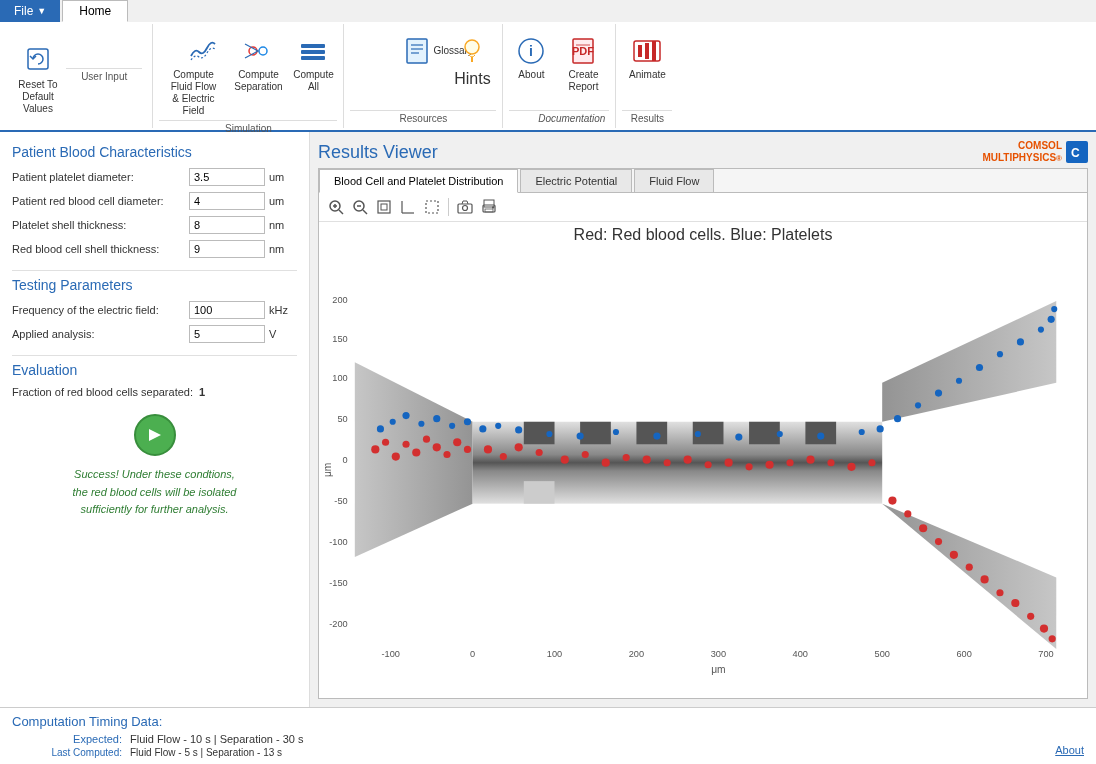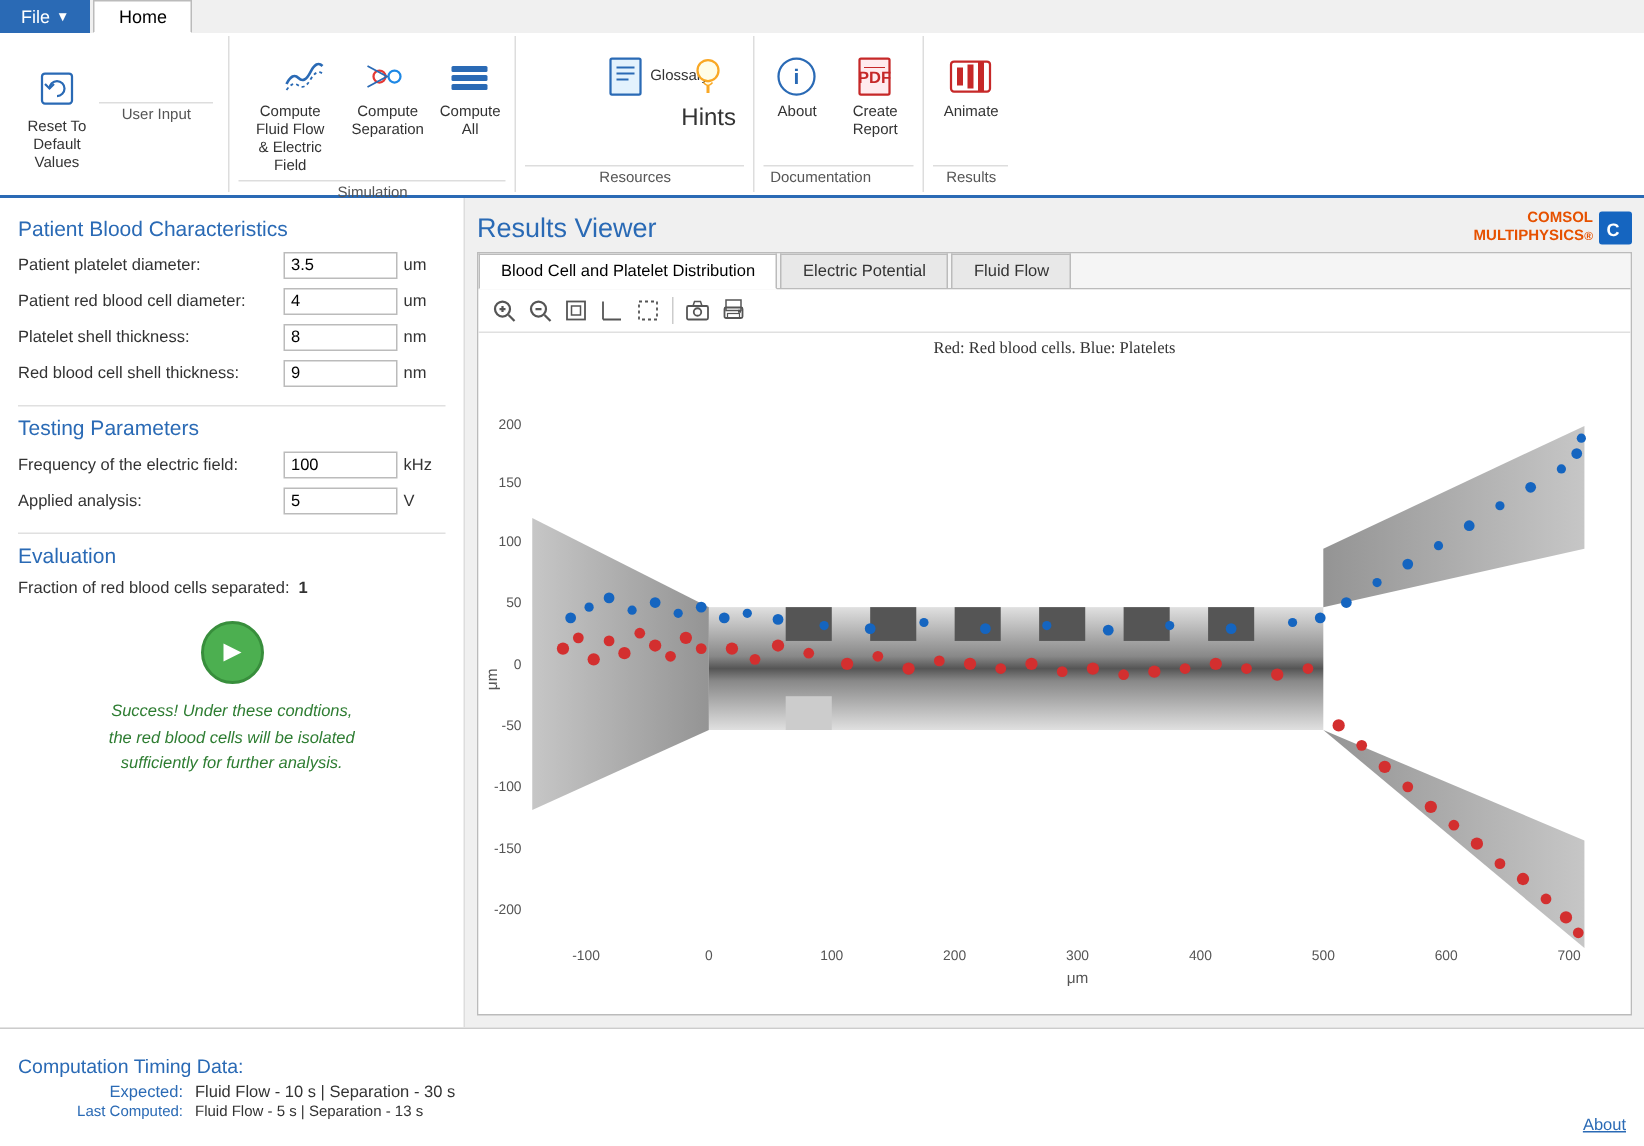--- a/index.html
+++ b/index.html
@@ -118,21 +118,21 @@
             <div style="width: 36px; height: 36px; display: flex; align-items: center; justify-content: center;">
               <svg width="32" height="32" viewBox="0 0 32 32">
                 <rect x="6" y="4" width="20" height="24" rx="1" fill="#ffebee" stroke="#c62828" stroke-width="1.5"></rect>
                 <text x="16" y="20" text-anchor="middle" font-size="11" fill="#c62828" font-weight="bold">PDF</text>
                 <line x1="9" y1="10" x2="23" y2="10" stroke="#c62828" stroke-width="0.8"></line>
               </svg>
             </div>
             <div style="font-size: 10px; text-align: center; color: #333; line-height: 1.2;">Create<br>Report</div>
           </div>
         </div>
-        <div style="font-size: 10px; color: #555; padding: 2px 4px; border-top: 1px solid #ddd; width: 100%; text-align: left;">Documentation</div>
+        <div style="font-size: 10px; color: #555; padding: 2px 4px; border-top: 1px solid #ddd; width: 100%; text-align: right; font-style: italic;">Documentation</div>
       </div>
 
       <div style="display: flex; flex-direction: column; align-items: center; padding: 2px 6px;">
         <div style="flex: 1; display: flex; align-items: flex-start; padding-top: 4px;">
           <div style="display: flex; flex-direction: column; align-items: center; cursor: pointer; padding: 2px 4px; border: 1px solid transparent; border-radius: 2px; width: 50px;">
             <div style="width: 36px; height: 36px; display: flex; align-items: center; justify-content: center;">
               <svg width="32" height="32" viewBox="0 0 32 32">
                 <rect x="3" y="6" width="26" height="20" rx="2" fill="none" stroke="#c62828" stroke-width="1.5"></rect>
                 <rect x="7" y="10" width="4" height="12" fill="#c62828"></rect>
                 <rect x="14" y="8" width="4" height="16" fill="#c62828"></rect>
@@ -277,21 +277,21 @@
             <svg width="16" height="16" viewBox="0 0 16 16">
                 <rect x="3" y="1" width="10" height="7" fill="none" stroke="#555" stroke-width="1"></rect>
                 <rect x="2" y="6" width="12" height="7" rx="1" fill="none" stroke="#555" stroke-width="1.2"></rect>
                 <rect x="4" y="10" width="8" height="3" fill="none" stroke="#555" stroke-width="0.8"></rect>
                 <rect x="11" y="7.5" width="2" height="2" fill="#555"></rect>
               </svg>
           </div>
         </div>
 
         <div style="flex: 1; position: relative; background: white; min-height: 0;">
-          <div style="text-align: center; font-size: 11px; color: #333; padding: 4px 0; font-family: Liberation Serif, serif;">Red: Red blood cells. Blue: Platelets</div>
+          <div style="text-align: center; font-size: 16px; color: #333; padding: 4px 0;">Red: Red blood cells. Blue: Platelets</div>
           <svg viewBox="0 0 750 400" style="width: 100%; height: calc(100% - 22px);" xmlns="http://www.w3.org/2000/svg">
 
             <text x="28" y="32" font-size="9" fill="#555" text-anchor="end">200</text>
             <text x="28" y="70" font-size="9" fill="#555" text-anchor="end">150</text>
             <text x="28" y="108" font-size="9" fill="#555" text-anchor="end">100</text>
             <text x="28" y="148" font-size="9" fill="#555" text-anchor="end">50</text>
             <text x="28" y="188" font-size="9" fill="#555" text-anchor="end">0</text>
             <text x="28" y="228" font-size="9" fill="#555" text-anchor="end">-50</text>
             <text x="28" y="268" font-size="9" fill="#555" text-anchor="end">-100</text>
             <text x="28" y="308" font-size="9" fill="#555" text-anchor="end">-150</text>
@@ -423,21 +423,21 @@
             <circle cx="705" cy="58" r="3" fill="#1565c0"></circle>
             <circle cx="715" cy="48" r="3.5" fill="#1565c0"></circle>
             <circle cx="718" cy="38" r="3" fill="#1565c0"></circle>
 
           </svg>
         </div>
       </div>
     </div>
   </div>
 
-  <div style="background: white; border-top: 1px solid #ccc; padding: 17px 12px; position: relative; flex-shrink: 0;">
+  <div style="background: white; border-top: 1px solid #ccc; padding: 6px 12px; position: relative; flex-shrink: 0;">
     <div style="font-size: 13px; color: #2a6ab5; margin-bottom: 4px; font-weight: normal;">Computation Timing Data:</div>
     <div style="display: flex; align-items: center; font-size: 11px; margin-bottom: 2px;">
       <span style="color: #2a6ab5; width: 110px; text-align: right;">Expected:</span>
       <span style="color: #333; margin-left: 8px;">Fluid Flow -  10  s    |    Separation -  30  s</span>
     </div>
     <div style="display: flex; align-items: flex-start; font-size: 10px;">
       <span style="color: #2a6ab5; width: 110px; text-align: right;">Last Computed:</span>
       <span style="color: #333; margin-left: 8px;">Fluid Flow -   5  s    |    Separation -  13  s</span>
     </div>
     <a style="position: absolute; bottom: 8px; right: 12px; color: #2a6ab5; font-size: 11px; cursor: pointer; text-decoration: underline;">About</a>

